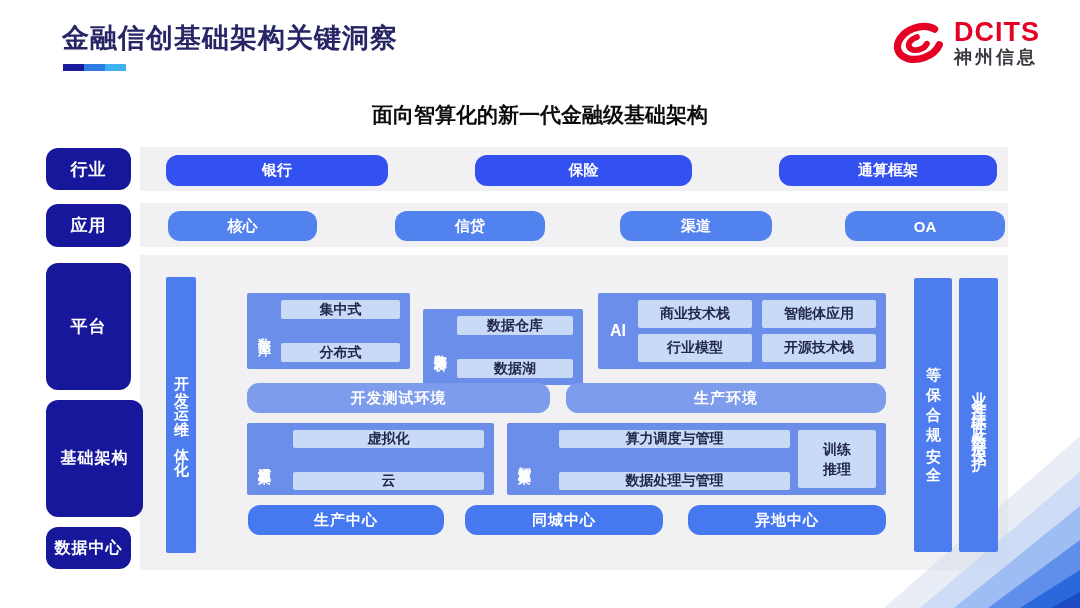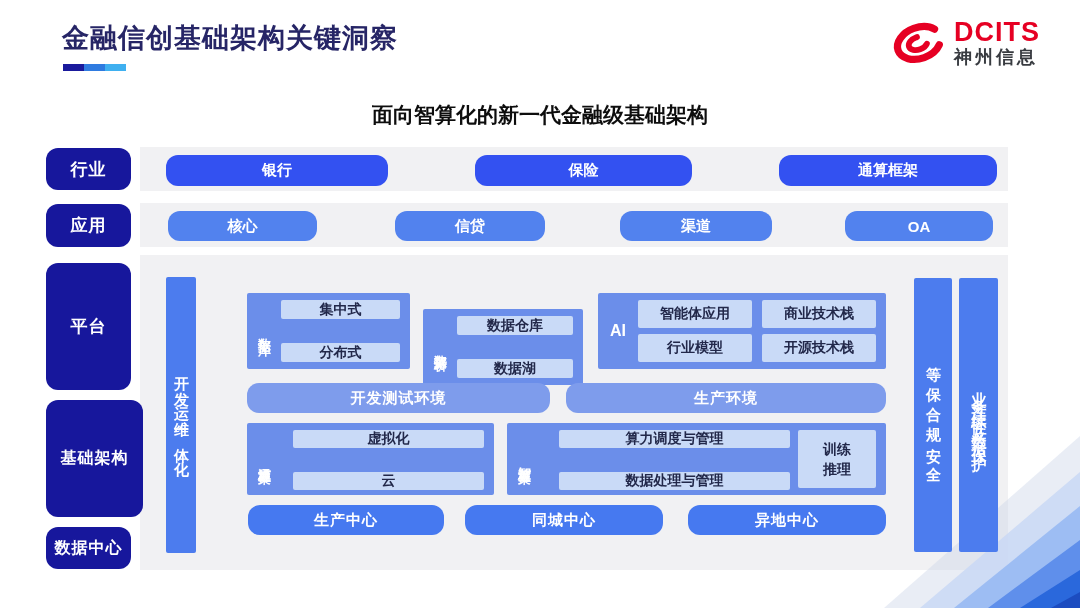--- a/index.html
+++ b/index.html
@@ -109,21 +109,21 @@
   <div class="abs cbox navybox" style="left:46px;top:400px;width:97px;height:117px;font-size:16px;">基础架构</div>
   <div class="abs cbox navybox" style="left:46px;top:527px;width:85px;height:42px;font-size:16px;">数据中心</div>
 
   <div class="abs cbox row1box" style="left:166px;top:155px;width:222px;height:31px;">银行</div>
   <div class="abs cbox row1box" style="left:475px;top:155px;width:217px;height:31px;">保险</div>
   <div class="abs cbox row1box" style="left:779px;top:155px;width:218px;height:31px;">通算框架</div>
 
   <div class="abs cbox row2box" style="left:168px;top:211px;width:149px;height:30px;">核心</div>
   <div class="abs cbox row2box" style="left:620px;top:211px;width:152px;height:30px;">渠道</div>
   <div class="abs cbox row2box" style="left:395px;top:211px;width:150px;height:30px;">信贷</div>
-  <div class="abs cbox row2box" style="left:845px;top:211px;width:148px;height:30px;">OA</div>
+  <div class="abs cbox row2box" style="left:845px;top:211px;width:160px;height:30px;">OA</div>
 
   <div class="abs sidebar" style="left:166px;top:277px;width:30px;height:276px;">
     <span class="vtext vt-devops">开发运维一体化</span>
   </div>
   <div class="abs sidebar" style="left:914px;top:278px;width:38px;height:274px;">
     <span class="vtext vt-security">等保合规安全</span>
   </div>
   <div class="abs sidebar" style="left:959px;top:278px;width:39px;height:274px;">
     <span class="vtext vt-continuity">业务连续性及数据保护</span>
   </div>
@@ -140,22 +140,22 @@
     <span class="vlabel">数据分析</span>
     <div class="col">
       <div class="chip">数据仓库</div>
       <div class="chip">数据湖</div>
     </div>
   </div>
 
   <div class="abs section" style="left:598px;top:293px;width:288px;height:76px;">
     <span class="ai-label">AI</span>
     <div class="grid2">
+      <div class="chip">商业技术栈</div>
       <div class="chip">智能体应用</div>
-      <div class="chip">商业技术栈</div>
       <div class="chip">行业模型</div>
       <div class="chip">开源技术栈</div>
     </div>
   </div>
 
   <div class="abs cbox envbar" style="left:247px;top:383px;width:303px;height:30px;">开发测试环境</div>
   <div class="abs cbox envbar" style="left:566px;top:383px;width:320px;height:30px;">生产环境</div>
 
   <div class="abs section" style="left:247px;top:423px;width:247px;height:72px;">
     <span class="vlabel">通算框架</span>

